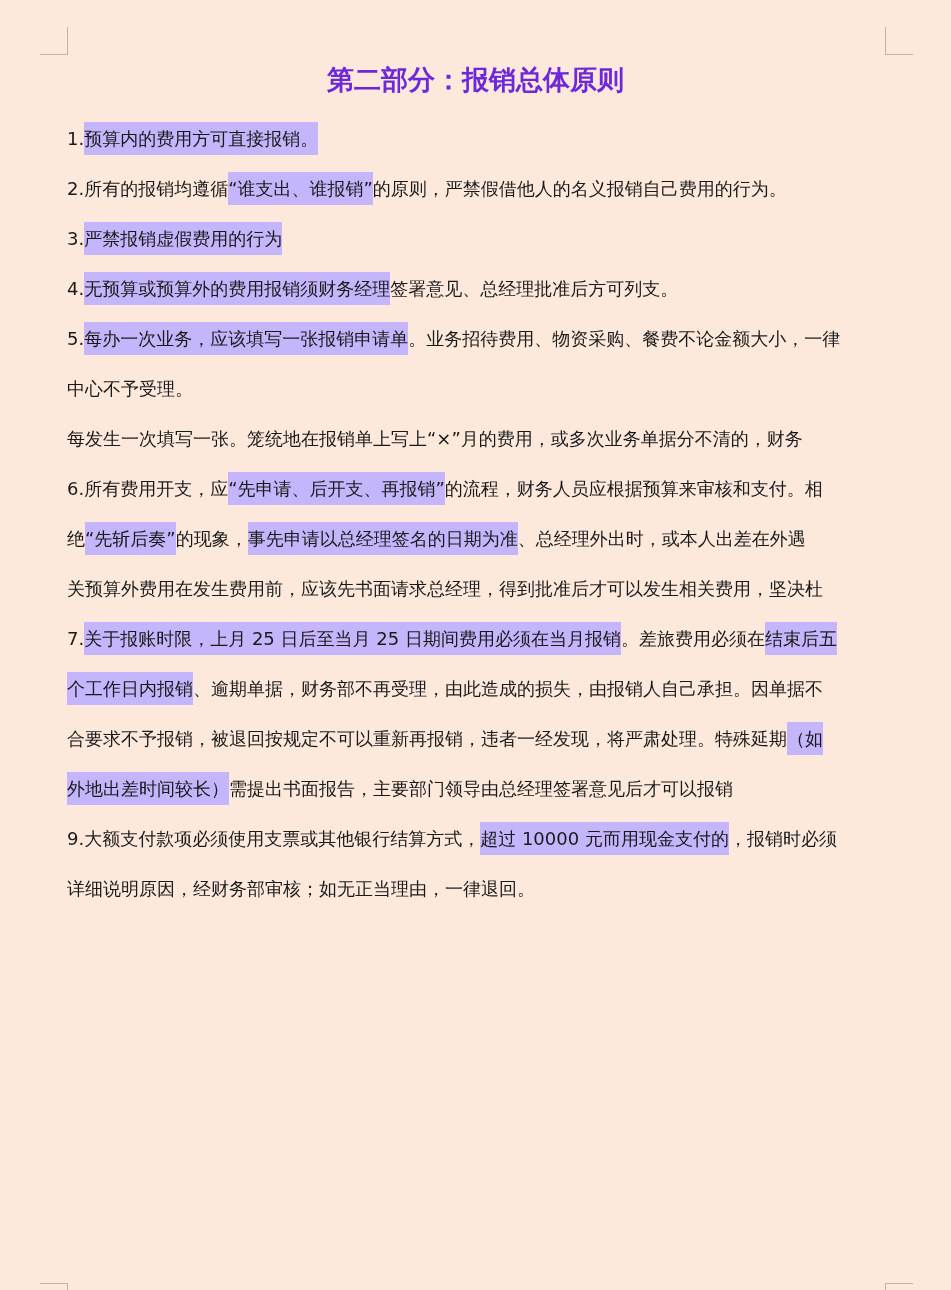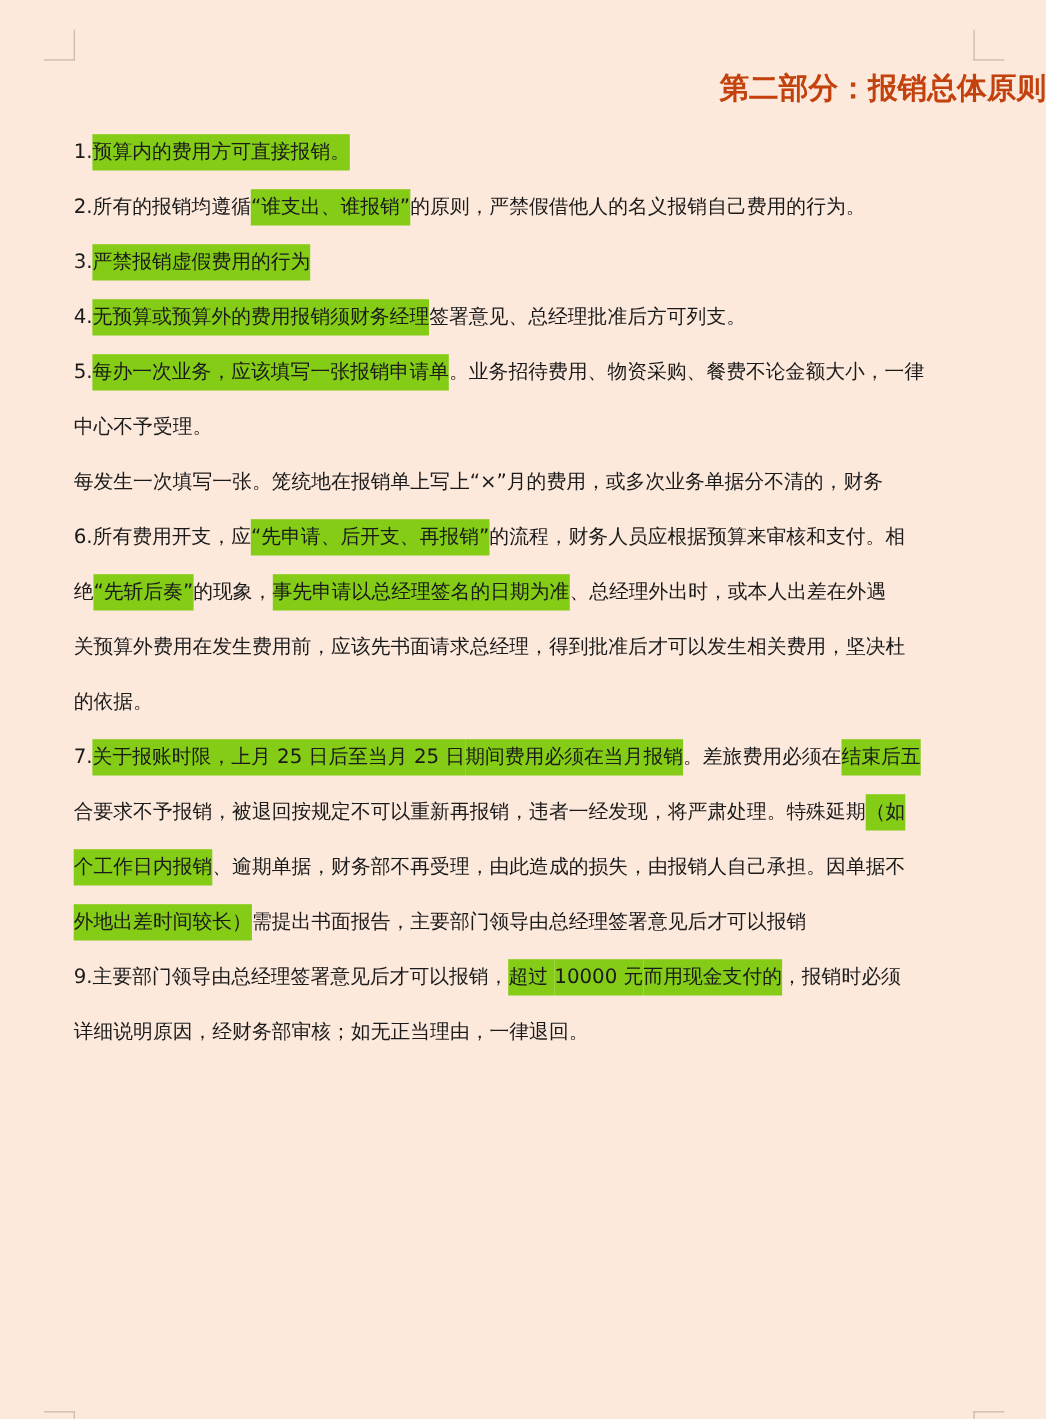--- a/index.html
+++ b/index.html
@@ -26,22 +26,22 @@
   .corner.tl { left: 40px; top: 27px; border-right-width: 1px; border-bottom-width: 1px; width: 27px; height: 27px; }
   .corner.tr { left: 885px; top: 27px; border-left-width: 1px; border-bottom-width: 1px; width: 27px; height: 27px; }
   .corner.bl { left: 40px; top: 1283px; border-right-width: 1px; border-top-width: 1px; width: 27px; height: 27px; }
   .corner.br { left: 885px; top: 1283px; border-left-width: 1px; border-top-width: 1px; width: 27px; height: 27px; }
 
   .title {
     position: absolute;
     top: 62px;
     left: 0;
     width: 951px;
-    text-align: right;
-    color: #c2410c;
+    text-align: center;
+    color: #6d28d9;
     font-size: 27px;
     font-weight: bold;
     letter-spacing: 0px;
   }
 
   .doc {
     position: absolute;
     left: 67px;
     top: 114px;
     width: 820px;
@@ -50,21 +50,21 @@
     font-size: 18px;
     line-height: 50px;
     margin: 0;
     padding-left: 19px;
     text-indent: -19px;
     white-space: normal;
     letter-spacing: 0px;
   }
   .item .num { }
   .hl {
-    background: #84cc16;
+    background: #c4b5fd;
     padding: 6px 0;
   }
   .ul {
     text-underline-offset: 3px;
   }
   .line {
     display: block;
     white-space: nowrap;
   }
   .line.cont {
@@ -96,25 +96,24 @@
     </div>
     <div class="item">
       <span class="line"><span class="num">5.</span><span class="hl">每办一次业务，应该填写一张报销申请单</span><span class="">。业务招待费用、物资采购、餐费不论金额大小，一律</span></span>
       <span class="line cont"><span class="">中心不予受理。</span></span>
       <span class="line cont"><span class="">每发生一次填写一张。笼统地在报销单上写上“×”月的费用，或多次业务单据分不清的，财务</span></span>
     </div>
     <div class="item">
       <span class="line"><span class="num">6.</span><span class="">所有费用开支，应</span><span class="hl">“先申请、后开支、再报销”</span><span class="">的流程，财务人员应根据预算来审核和支付。相</span></span>
       <span class="line cont"><span class="">绝</span><span class="hl">“先斩后奏”</span><span class="">的现象，</span><span class="hl">事先申请以总经理签名的日期为准</span><span class="">、总经理外出时，或本人出差在外遇</span></span>
       <span class="line cont"><span class="">关预算外费用在发生费用前，应该先书面请求总经理，得到批准后才可以发生相关费用，坚决杜</span></span>
-      <span class="line cont"><span class="">的依据。</span></span>
     </div>
     <div class="item">
       <span class="line"><span class="num">7.</span><span class="hl">关于报账时限，</span><span class="hl ul">上月 25 日后至当月 25 日</span><span class="hl">期间费用必须在当月报销</span><span class="">。差旅费用必须在</span><span class="hl">结束后五</span></span>
+      <span class="line cont"><span class="hl">个工作日内报销</span><span class="">、逾期单据，财务部不再受理，由此造成的损失，由报销人自己承担。因单据不</span></span>
       <span class="line cont"><span class="">合要求不予报销，被退回按规定不可以重新再报销，违者一经发现，将严肃处理。特殊延期</span><span class="hl">（如</span></span>
-      <span class="line cont"><span class="hl">个工作日内报销</span><span class="">、逾期单据，财务部不再受理，由此造成的损失，由报销人自己承担。因单据不</span></span>
       <span class="line cont"><span class="hl">外地出差时间较长）</span><span class="">需提出书面报告，主要部门领导由总经理签署意见后才可以报销</span></span>
     </div>
     <div class="item">
-      <span class="line"><span class="num">9.</span><span class="">主要部门领导由总经理签署意见后才可以报销，</span><span class="hl">超过 </span><span class="hl ul">10000 元</span><span class="hl">而用现金支付的</span><span class="">，报销时必须</span></span>
+      <span class="line"><span class="num">9.</span><span class="">大额支付款项必须使用支票或其他银行结算方式，</span><span class="hl">超过 </span><span class="hl ul">10000 元</span><span class="hl">而用现金支付的</span><span class="">，报销时必须</span></span>
       <span class="line cont"><span class="">详细说明原因，经财务部审核；如无正当理由，一律退回。</span></span>
     </div>
   </div>
 
 </body></html>

